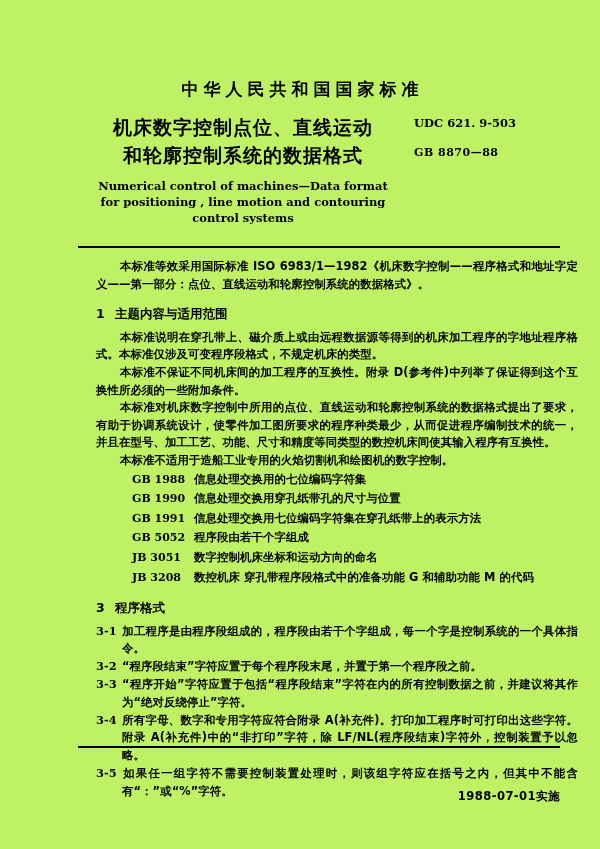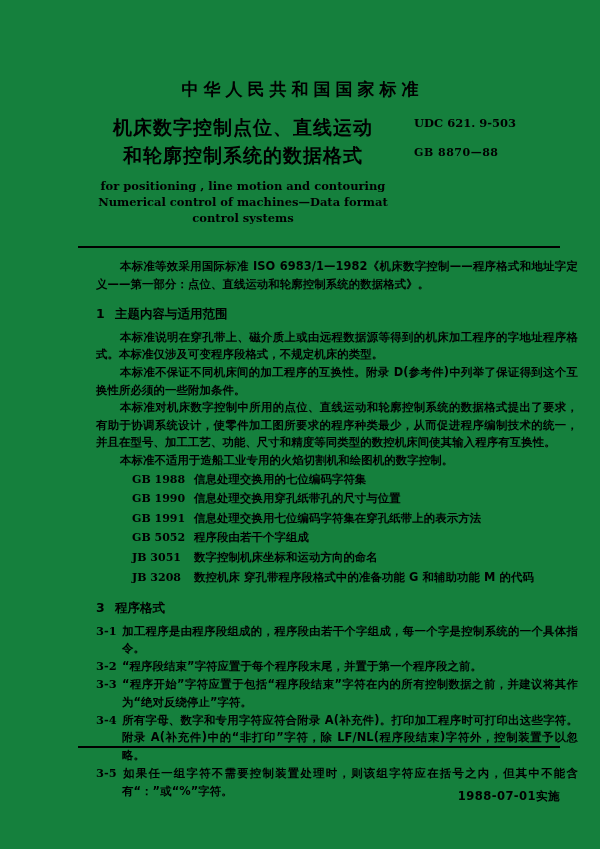--- a/index.html
+++ b/index.html
@@ -13,21 +13,21 @@
     position: relative;
     font-family: "DejaVu Sans", "Liberation Sans", sans-serif;
     color: #000000;
     overflow: hidden;
   }
   .page {
     position: absolute;
     left: 0; top: 0;
     width: 600px;
     height: 849px;
-    background: #15803d;
+    background: #bef264;
   }
 
   
   .national-header {
     position: absolute;
     left: 0; top: 78px;
     width: 600px;
     text-align: center;
     font-size: 17px;
     font-weight: bold;
@@ -176,22 +176,22 @@
       <span class="cn-title-line">机床数字控制点位、直线运动</span>
       <span class="cn-title-line">和轮廓控制系统的数据格式</span>
     </div>
     <div class="code-block">
       <div class="code-udc">UDC  621. 9-503</div>
       <div class="code-gb">GB 8870—88</div>
     </div>
   </div>
 
   <div class="en-title">
+    <span>Numerical control of machines—Data format</span>
     <span>for positioning , line motion and contouring</span>
-    <span>Numerical control of machines—Data format</span>
     <span>control systems</span>
   </div>
 
   <div class="rule-top"></div>
 
   <div class="body-area">
 
     <p class="para indent">本标准等效采用国际标准 ISO 6983/1—1982《机床数字控制——程序格式和地址字定义——第一部分：点位、直线运动和轮廓控制系统的数据格式》。</p>
 
     <div class="sec-head">

